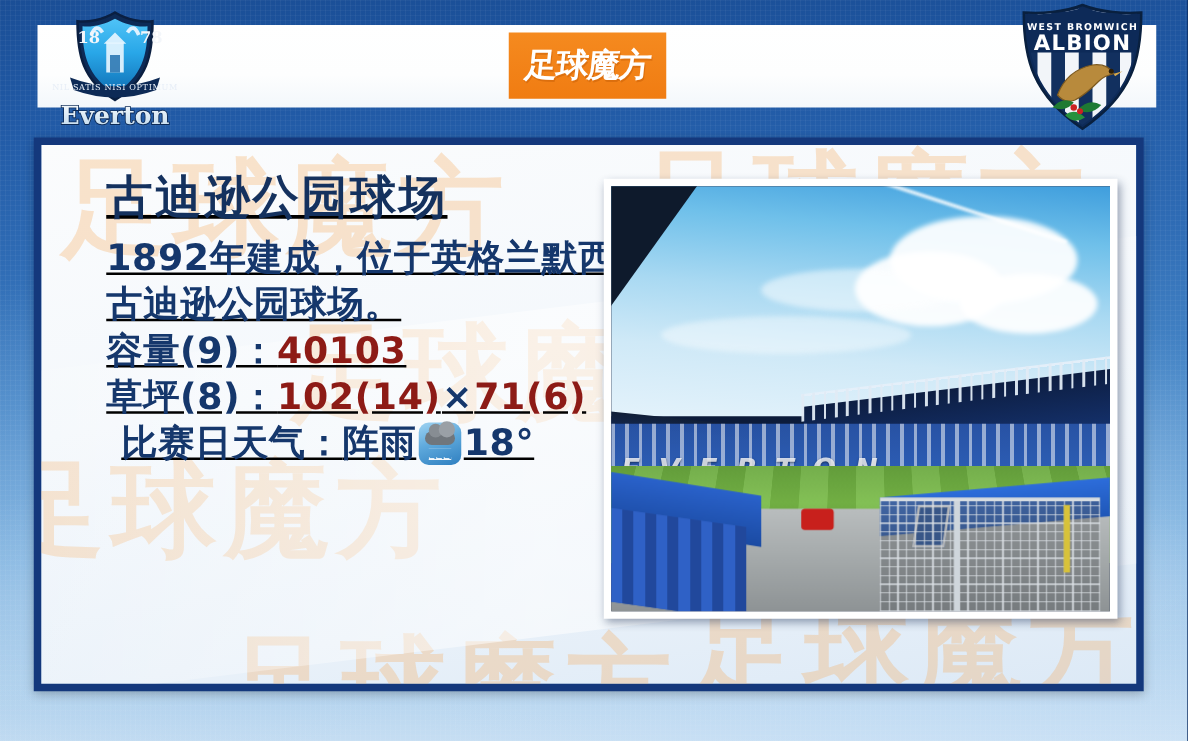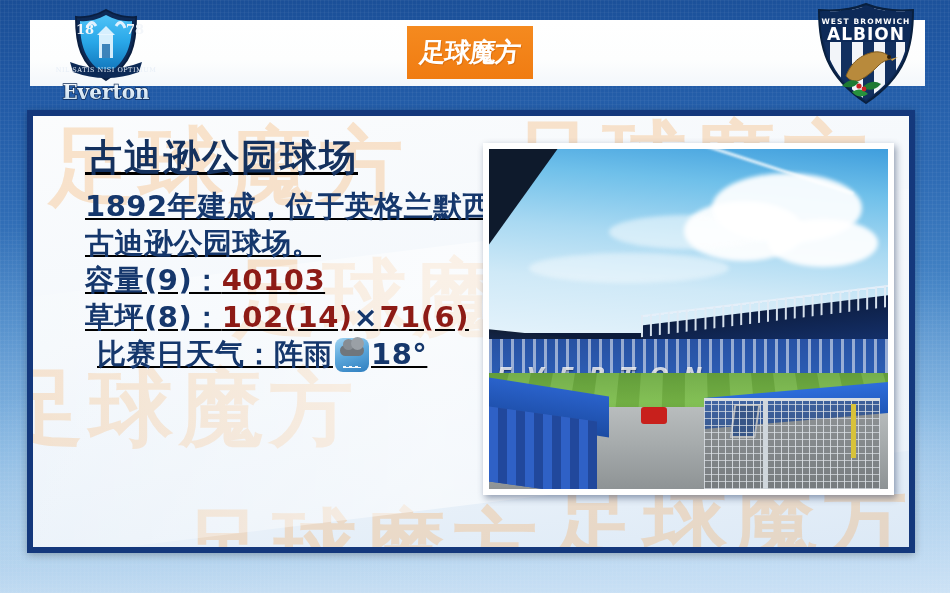--- a/index.html
+++ b/index.html
@@ -88,21 +88,20 @@
   }
 
   
   .crest-everton {
     position: absolute;
     left: 40px;
     top: 4px;
     width: 104px;
     height: 100px;
     z-index: 8;
-    margin-left: 14px;
   }
   .crest-wba {
     position: absolute;
     left: 812px;
     top: 2px;
     width: 108px;
     height: 104px;
     z-index: 8;
   }
 

